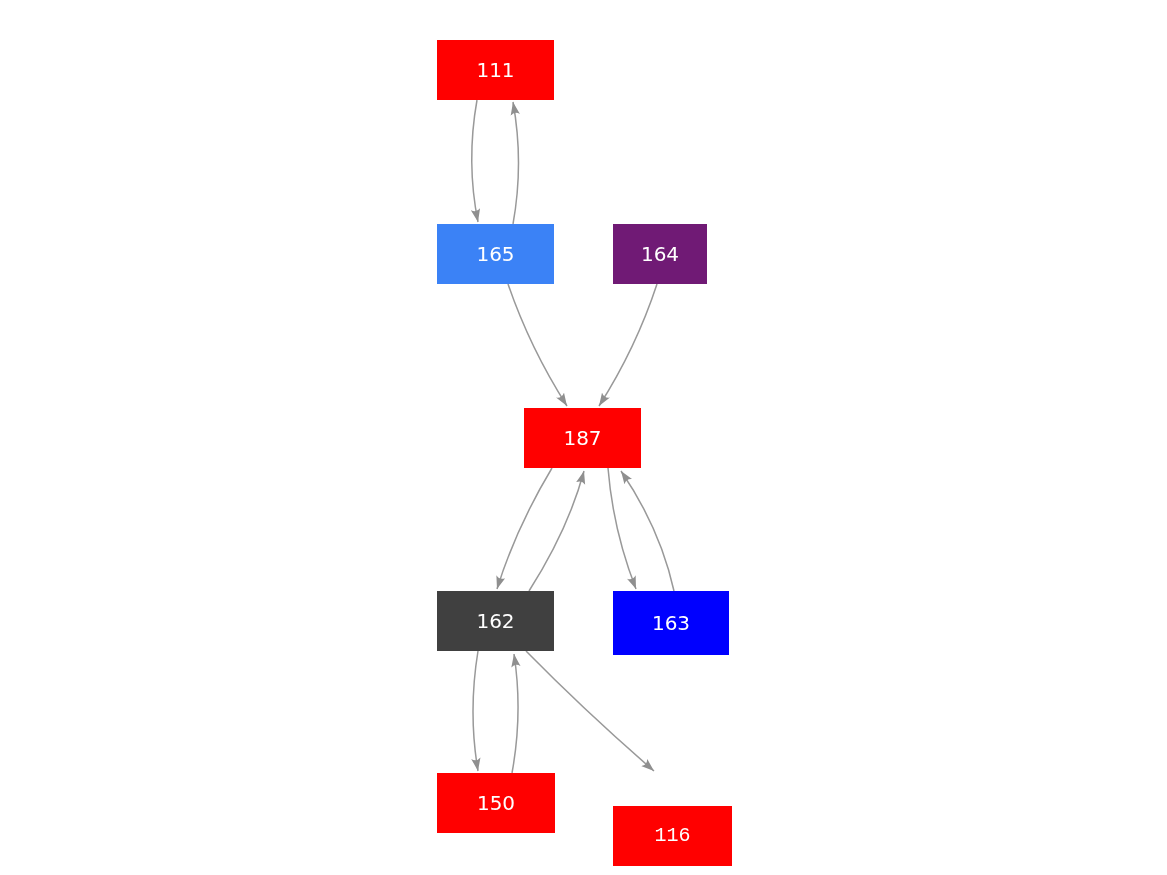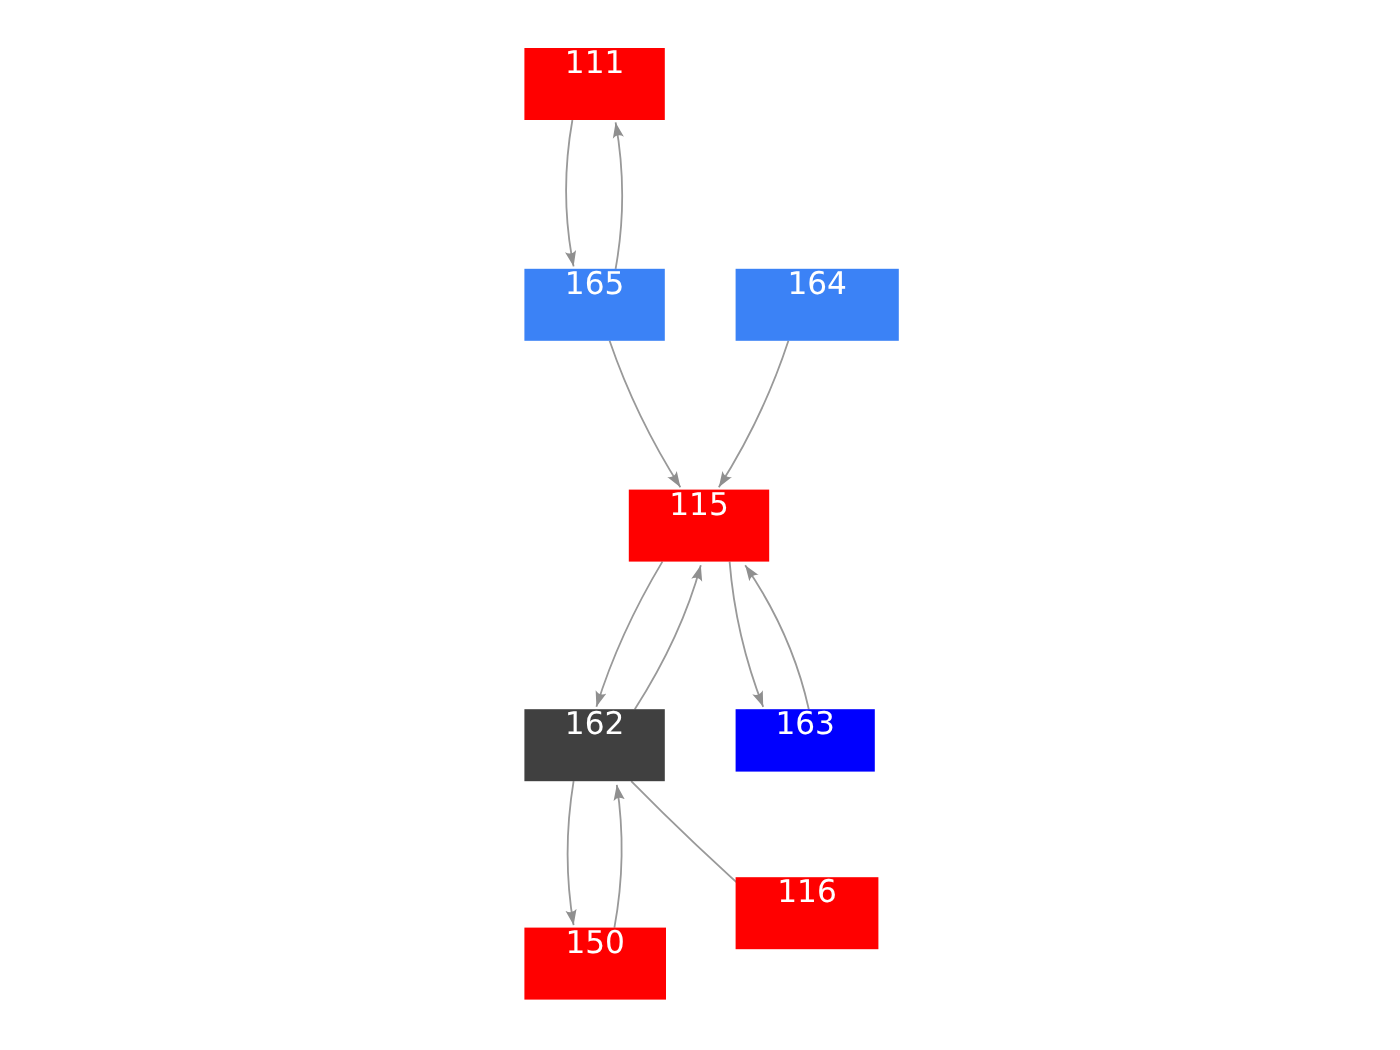--- a/index.html
+++ b/index.html
@@ -13,23 +13,24 @@
     overflow: hidden;
   }
   #edge-layer {
     position: absolute;
     left: 0;
     top: 0;
   }
   .graph-node {
     position: absolute;
     display: flex;
+    align-items: center;
     justify-content: center;
     color: #ffffff;
-    font-size: 26px;
+    font-size: 20px;
     line-height: 1;
     user-select: none;
   }
 </style>
 </head>
 <body>
 
 <div id="canvas" style="width: 1167px; height: 875px; background: rgb(255, 255, 255);">
   <svg id="edge-layer" xmlns="http://www.w3.org/2000/svg" width="1167" height="875" viewBox="0 0 1167 875">
     <defs>
@@ -51,32 +52,32 @@
         <path d="M 526 651 Q 586 712 654 771" fill="none" stroke="#999999" stroke-width="1.5" marker-end="url(#arrowhead)"></path>
       </g>
   </svg>
   <div id="node-layer">
       <div class="graph-node" style="left: 437px; top: 40px; width: 117px; height: 60px; background: rgb(255, 0, 0); color: rgb(255, 255, 255);">
         <span>111</span>
       </div>
       <div class="graph-node" style="left: 437px; top: 224px; width: 117px; height: 60px; background: #3b82f6; color: rgb(255, 255, 255);">
         <span>165</span>
       </div>
-      <div class="graph-node" style="left: 613px; top: 224px; width: 136px; height: 60px; background: #3b82f6; color: rgb(255, 255, 255);">
+      <div class="graph-node" style="left: 613px; top: 224px; width: 94px; height: 60px; background: #701a75; color: rgb(255, 255, 255);">
         <span>164</span>
       </div>
       <div class="graph-node" style="left: 524px; top: 408px; width: 117px; height: 60px; background: rgb(255, 0, 0); color: rgb(255, 255, 255);">
-        <span>115</span>
+        <span>187</span>
       </div>
       <div class="graph-node" style="left: 437px; top: 591px; width: 117px; height: 60px; background: #404040; color: rgb(255, 255, 255);">
         <span>162</span>
       </div>
-      <div class="graph-node" style="left: 613px; top: 591px; width: 116px; height: 52px; background: rgb(0, 0, 255); color: rgb(255, 255, 255);">
+      <div class="graph-node" style="left: 613px; top: 591px; width: 116px; height: 64px; background: rgb(0, 0, 255); color: rgb(255, 255, 255);">
         <span>163</span>
       </div>
       <div class="graph-node" style="left: 437px; top: 773px; width: 118px; height: 60px; background: rgb(255, 0, 0); color: rgb(255, 255, 255);">
         <span>150</span>
       </div>
-      <div class="graph-node" style="left: 613px; top: 731px; width: 119px; height: 60px; background: rgb(255, 0, 0); color: rgb(255, 255, 255);">
+      <div class="graph-node" style="left: 613px; top: 806px; width: 119px; height: 60px; background: rgb(255, 0, 0); color: rgb(255, 255, 255); font-family: Liberation Mono, monospace;">
         <span>116</span>
       </div>
     </div>
 </div>
 
 </body></html>

